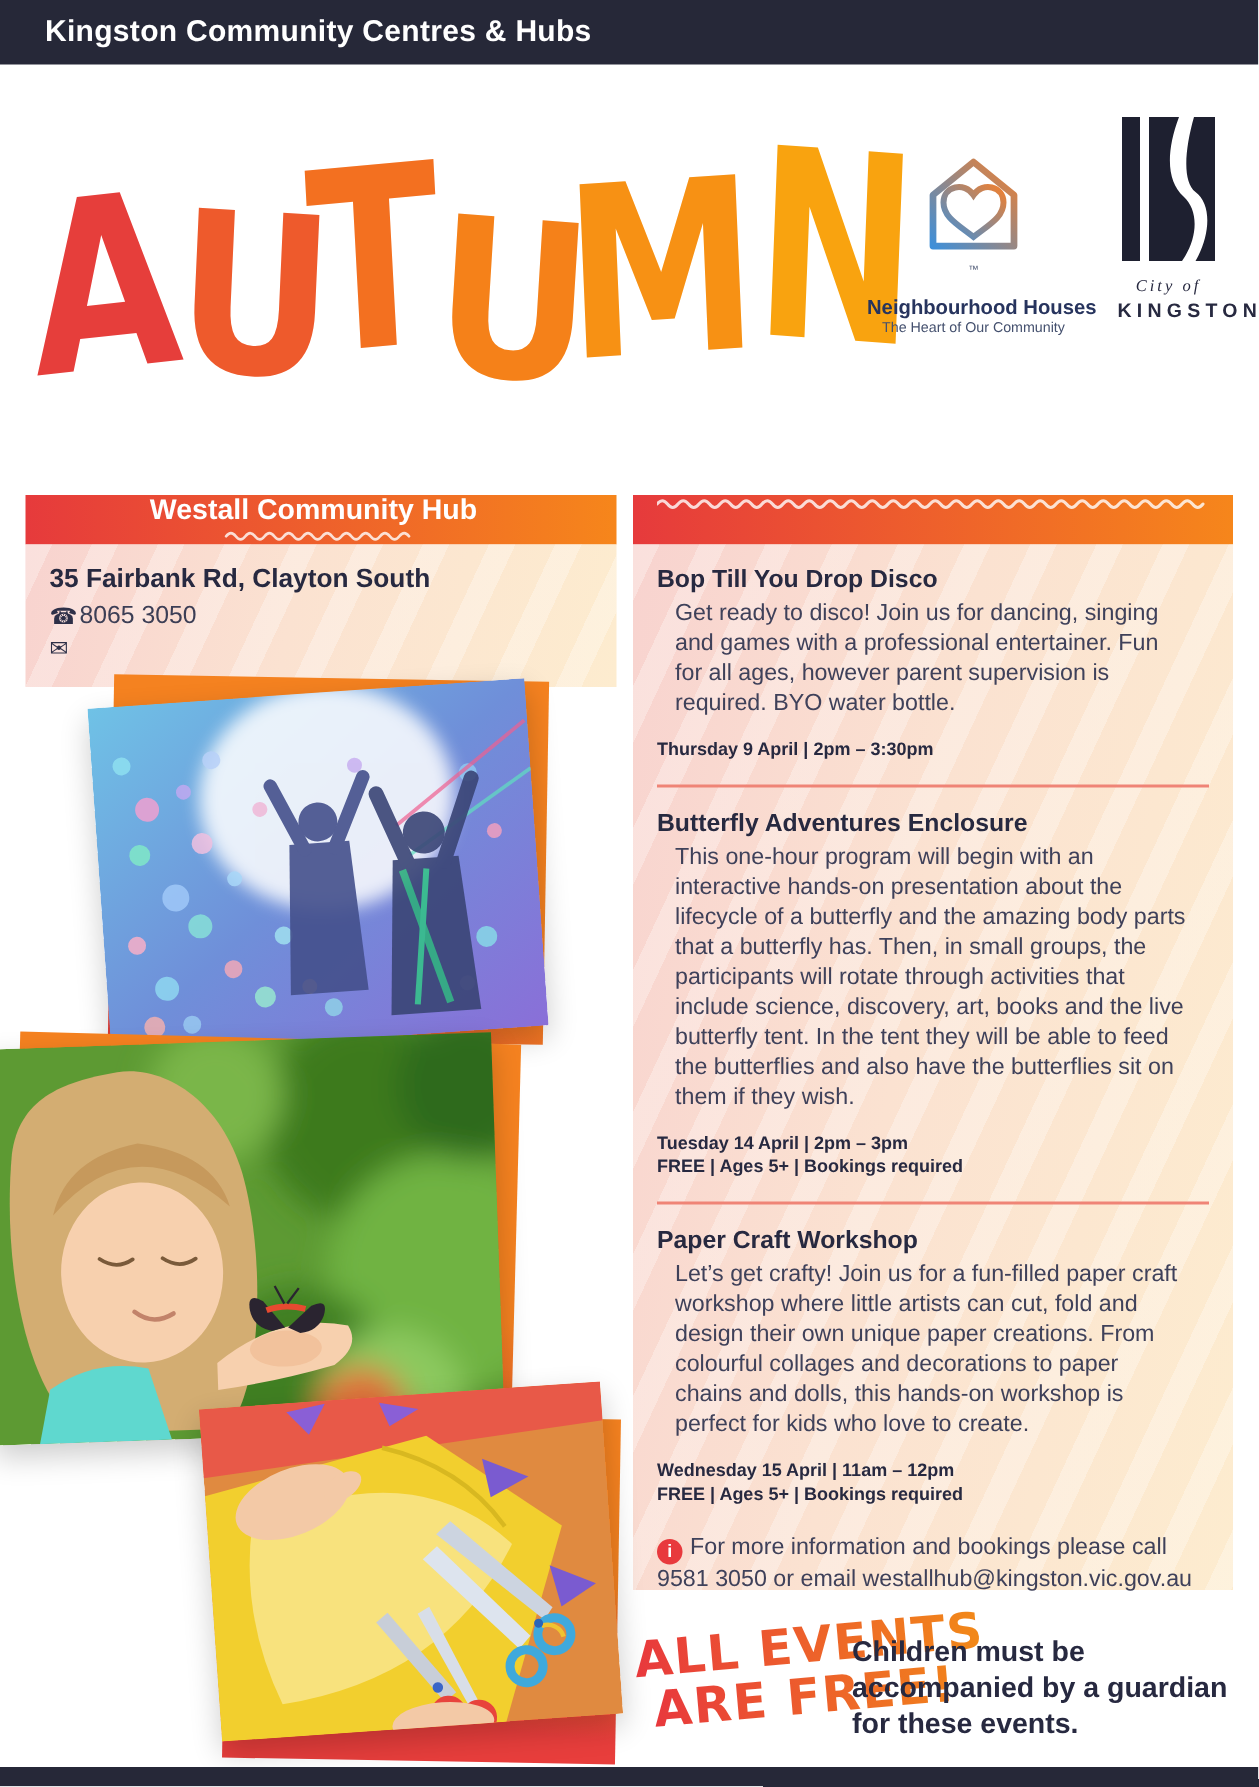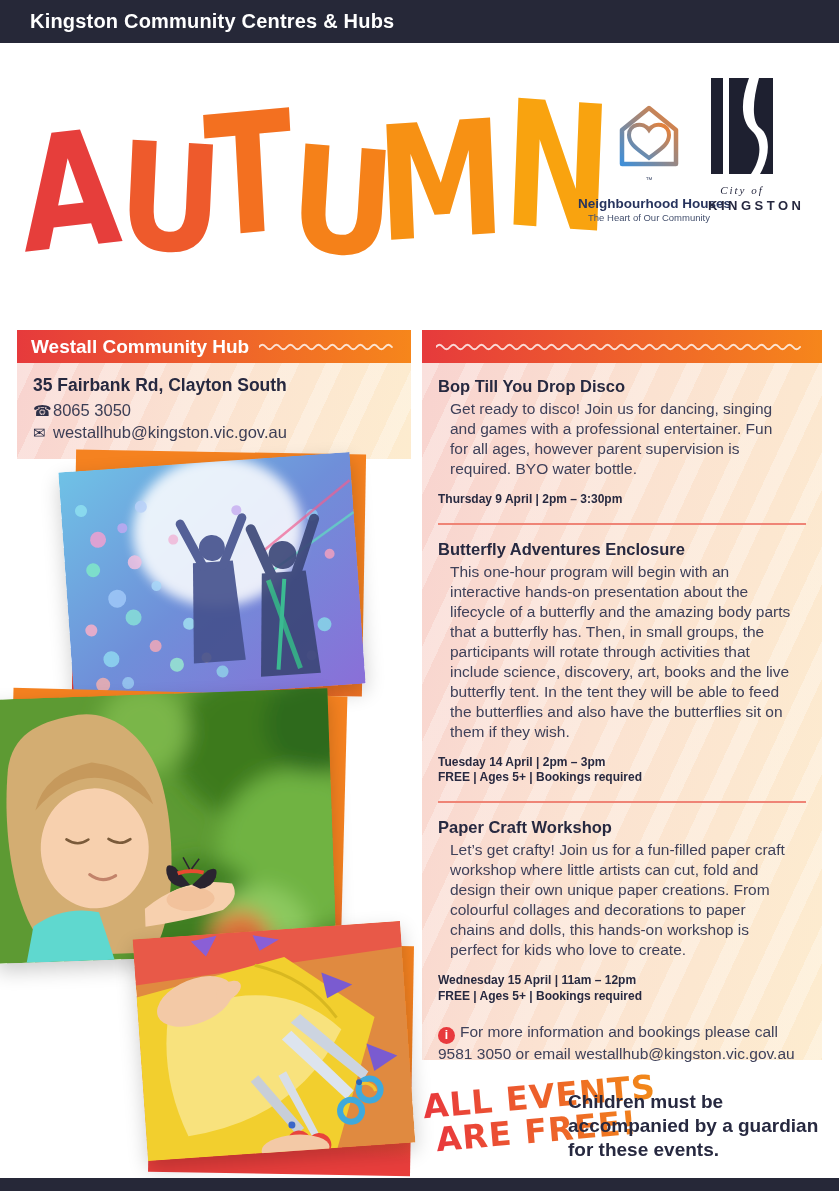--- a/index.html
+++ b/index.html
@@ -21,29 +21,29 @@
   .autumn span:nth-child(5){color:#f79114;transform:scaleY(1.24) rotate(-3deg) translateY(-8px);margin-right:-9px;}
   .autumn span:nth-child(6){color:#f9a30f;transform:scaleY(1.36) rotate(3deg) translateY(-12px);}
 
   .subtitle{position:absolute;right:17px;top:256px;font-size:43px;font-weight:bold;color:#2b2d42;letter-spacing:-.5px;}
 
   
   .nh-logo{position:absolute;left:578px;top:100px;width:142px;text-align:center;}
   .nh-name{font-size:13.5px;font-weight:bold;color:#27345e;margin-top:2px;white-space:nowrap;}
   .nh-tag{font-size:9.5px;color:#44506e;margin-top:1px;}
   .nh-tm{font-size:7px;color:#44506e;vertical-align:top;}
-  .k-logo{position:absolute;left:708px;top:78px;width:68px;text-align:center;}
+  .k-logo{position:absolute;left:745px;top:78px;width:68px;text-align:center;}
   .k-cityof{font-family:"Liberation Serif",serif;font-style:italic;font-size:11px;letter-spacing:2px;color:#272940;margin-top:6px;}
   .k-name{font-size:13px;font-weight:bold;letter-spacing:3.5px;color:#272940;margin-top:2px;}
 
   
   .panel{position:absolute;top:330px;}
   .panel-left{left:17px;width:394px;}
   .panel-right{left:422px;width:400px;}
-  .panel-head{height:33px;background:linear-gradient(90deg,#e63a3c,#f6861b);display:flex;align-items:center;padding:0 14px;box-sizing:border-box;}
+  .panel-head{height:33px;background:linear-gradient(90deg,#e63a3c,#f6861b);display:flex;align-items:center;padding:0 14px;box-sizing:border-box;flex-direction:column;}
   .panel-head-title{color:#ffffff;font-weight:bold;font-size:19px;white-space:nowrap;margin-right:10px;}
   .panel-body{background:
       repeating-linear-gradient(115deg, rgba(255,255,255,.30) 0 16px, rgba(255,255,255,0) 16px 40px),
       linear-gradient(100deg,#f8d3cf 0%,#fbe2d1 45%,#fdeccf 100%);
       padding:12px 16px 14px;box-sizing:border-box;}
   .panel-right .panel-body{height:697px;padding-top:14px;}
 
   .venue-address{font-size:17.5px;font-weight:bold;color:#272940;margin:0 0 5px;}
   .contact-row{font-size:16.5px;color:#3c3e55;margin:0 0 3px;display:flex;align-items:center;}
   .contact-icon{width:20px;display:inline-block;font-size:15px;color:#2e3048;}
@@ -124,21 +124,20 @@
       </svg>
     </div>
     <div class="panel-body">
       <p class="venue-address">35 Fairbank Rd, Clayton South</p>
       <p class="contact-row">
         <span class="contact-icon">☎</span>
         <span>8065 3050</span>
       </p>
       <p class="contact-row">
         <span class="contact-icon">✉</span>
-        <span>westallhub@kingston.vic.gov.au</span>
       </p>
     </div>
   </div>
 
   <div class="panel panel-right">
     <div class="panel-head">
       <svg width="368" height="12" viewBox="0 0 368 12">
         <path d="M0 6 Q3.5 1.5 7 6 T14 6 T21 6 T28 6 T35 6 T42 6 T49 6 T56 6 T63 6 T70 6 T77 6 T84 6 T91 6 T98 6 T105 6 T112 6 T119 6 T126 6 T133 6 T140 6 T147 6 T154 6 T161 6 T168 6 T175 6 T182 6 T189 6 T196 6 T203 6 T210 6 T217 6 T224 6 T231 6 T238 6 T245 6 T252 6 T259 6 T266 6 T273 6 T280 6 T287 6 T294 6 T301 6 T308 6 T315 6 T322 6 T329 6 T336 6 T343 6 T350 6 T357 6 T364 6" fill="none" stroke="rgba(255,255,255,.8)" stroke-width="2" stroke-linecap="round"></path>
       </svg>
     </div>

